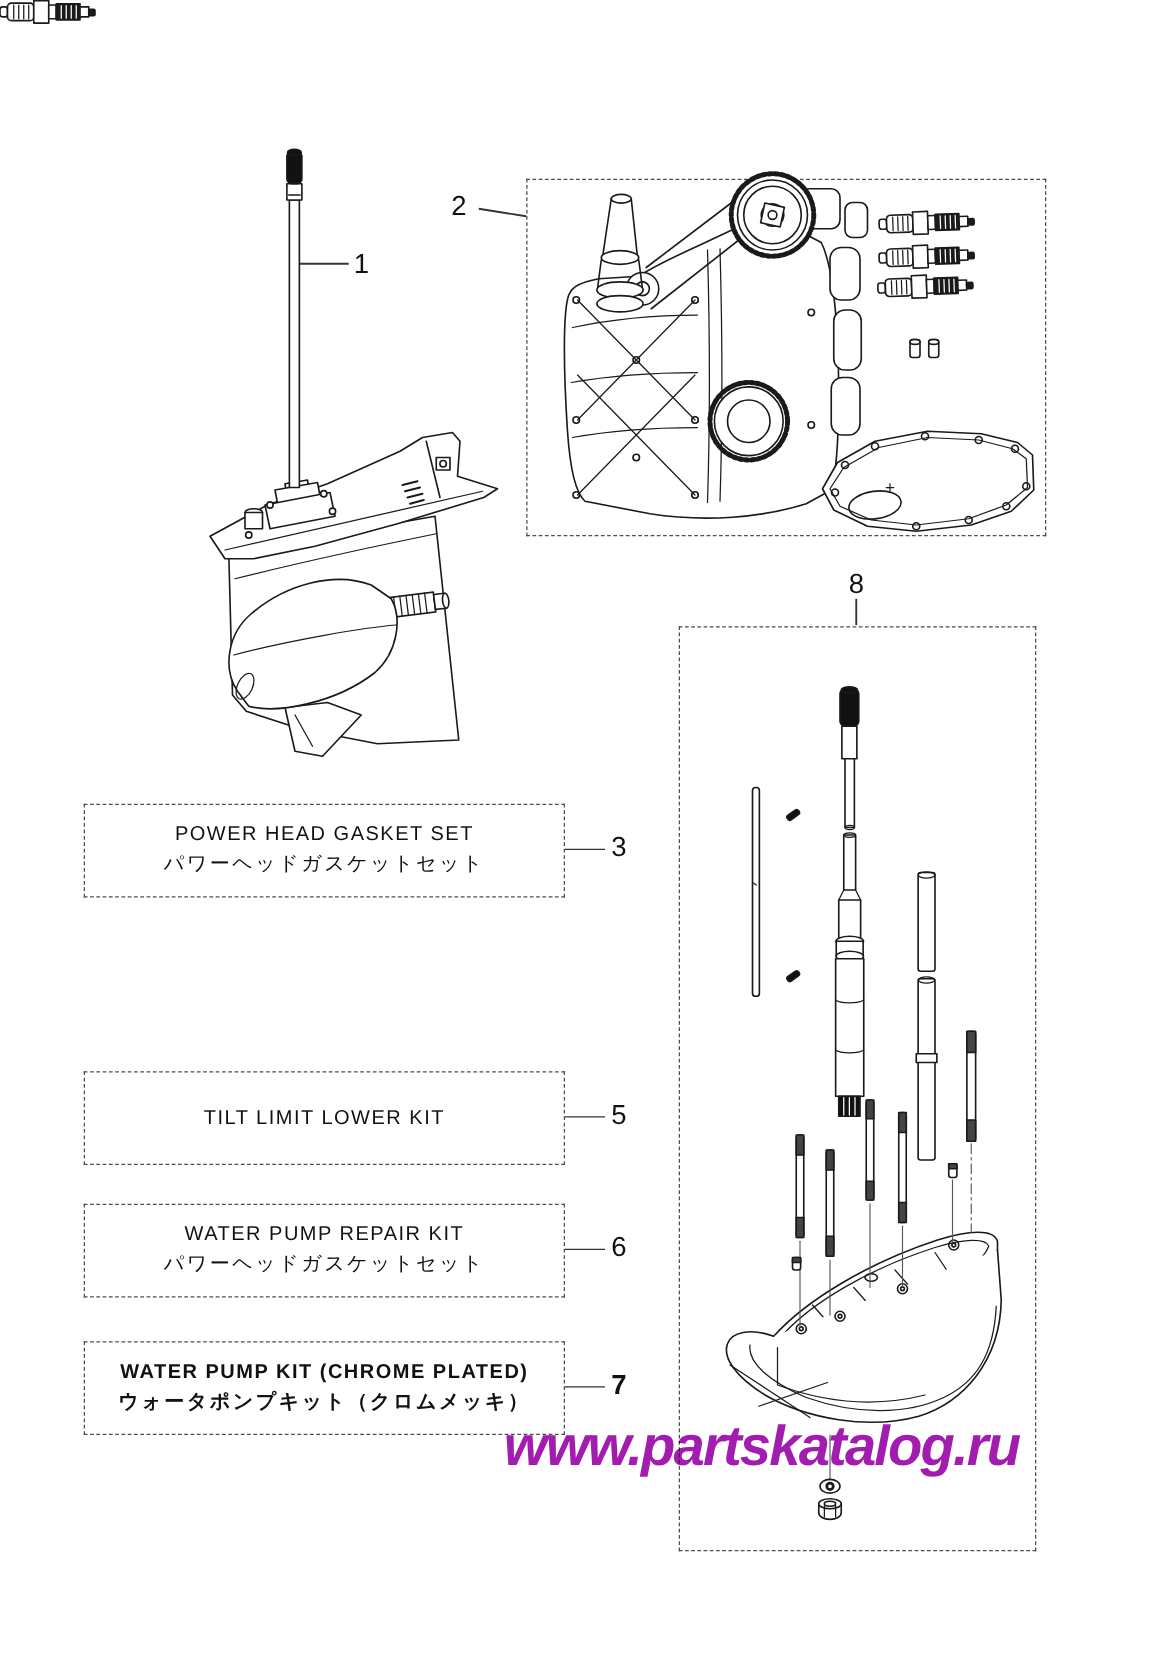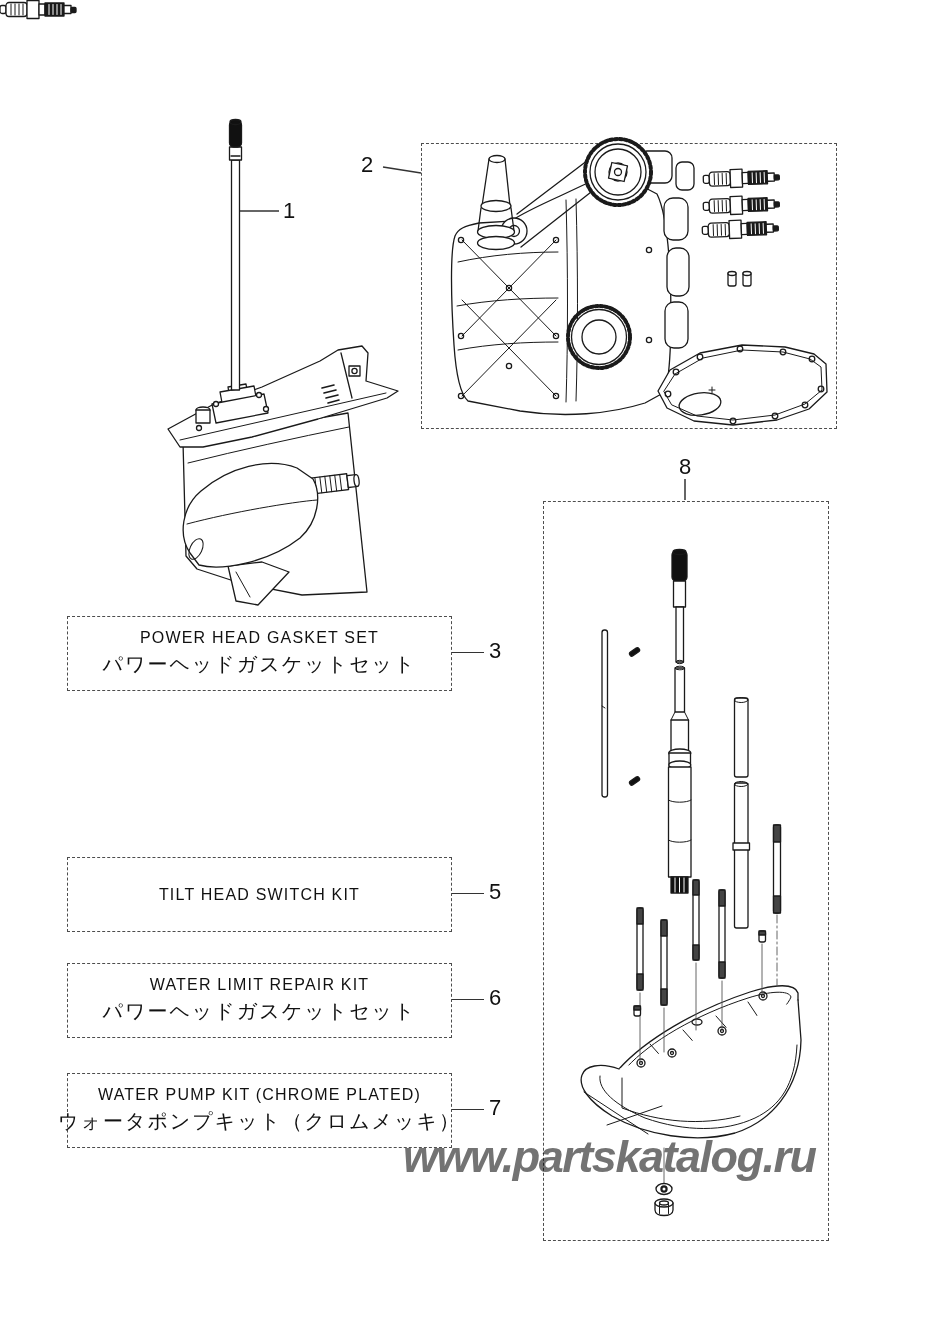--- a/index.html
+++ b/index.html
@@ -4,21 +4,21 @@
 <style>
   html,body{margin:0;padding:0;background:#fff;}
   .page{position:relative;width:940px;height:1325px;background:#fff;overflow:hidden;
         font-family:"Liberation Sans",sans-serif;color:#111;}
   .art{position:absolute;left:0;top:0;z-index:2;}
   .fig-box{position:absolute;border:1.6px dashed #4d4d4d;z-index:1;background:transparent;}
   .kit-row{position:absolute;left:67px;width:385px;height:75px;z-index:3;}
   .kit-box{box-sizing:border-box;width:385px;height:75px;border:1.6px dashed #4d4d4d;
            display:flex;flex-direction:column;align-items:center;justify-content:center;gap:4px;}
   .kit-en{font-size:16px;letter-spacing:1.2px;white-space:nowrap;}
-  .kit-jp{font-size:20px;letter-spacing:2px;white-space:nowrap;}
+  .kit-jp{font-size:16px;letter-spacing:2px;white-space:nowrap;}
   .kit-leader{position:absolute;left:385px;top:36px;width:32px;height:0;border-top:1.6px solid #333;}
   .kit-num{position:absolute;left:422px;top:24px;font-size:22px;line-height:1;}
   .callout{position:absolute;font-size:22px;line-height:1;z-index:3;}
   .watermark{position:absolute;left:403px;top:1131px;z-index:6;font-size:45px;font-weight:bold;
              font-style:italic;letter-spacing:-1.5px;white-space:nowrap;mix-blend-mode:multiply;}
 </style>
 </head>
 <body>
 
 <div class="page">
@@ -246,52 +246,52 @@
       <line x1="240" y1="211" x2="279" y2="211"></line>
       <line x1="383" y1="167" x2="421" y2="173"></line>
       <line x1="685" y1="479" x2="685" y2="500"></line>
     </g>
   </svg>
 
   <div class="callout" style="left:283px;top:200px;">1</div>
   <div class="callout" style="left:361px;top:154px;">2</div>
   <div class="callout" style="left:679px;top:456px;">8</div>
 
-  <div class="kit-row" style="top:616px;">
+  <div class="kit-row" style="top:643px;">
     <div class="kit-box">
       <span class="kit-en">POWER HEAD GASKET SET</span>
       <span class="kit-jp">パワーヘッドガスケットセット</span>
     </div>
     <div class="kit-leader"></div>
     <div class="kit-num">3</div>
   </div>
 
 
   <div class="kit-row" style="top:857px;">
     <div class="kit-box">
-      <span class="kit-en">TILT HEAD SWITCH KIT</span>
+      <span class="kit-en">TILT LIMIT LOWER KIT</span>
     </div>
     <div class="kit-leader"></div>
     <div class="kit-num">5</div>
   </div>
 
   <div class="kit-row" style="top:963px;">
     <div class="kit-box">
-      <span class="kit-en">WATER LIMIT REPAIR KIT</span>
+      <span class="kit-en">WATER PUMP REPAIR KIT</span>
       <span class="kit-jp">パワーヘッドガスケットセット</span>
     </div>
     <div class="kit-leader"></div>
     <div class="kit-num">6</div>
   </div>
 
-  <div class="kit-row" style="top:1073px;">
+  <div class="kit-row" style="top:1073px;font-weight:bold;">
     <div class="kit-box">
       <span class="kit-en">WATER PUMP KIT (CHROME PLATED)</span>
       <span class="kit-jp">ウォータポンプキット（クロムメッキ）</span>
     </div>
     <div class="kit-leader"></div>
     <div class="kit-num">7</div>
   </div>
 
 
-  <div class="watermark" style="color: #737373;">www.partskatalog.ru</div>
+  <div class="watermark" style="color: #a21caf;">www.partskatalog.ru</div>
 
 </div>
 
 </body></html>

